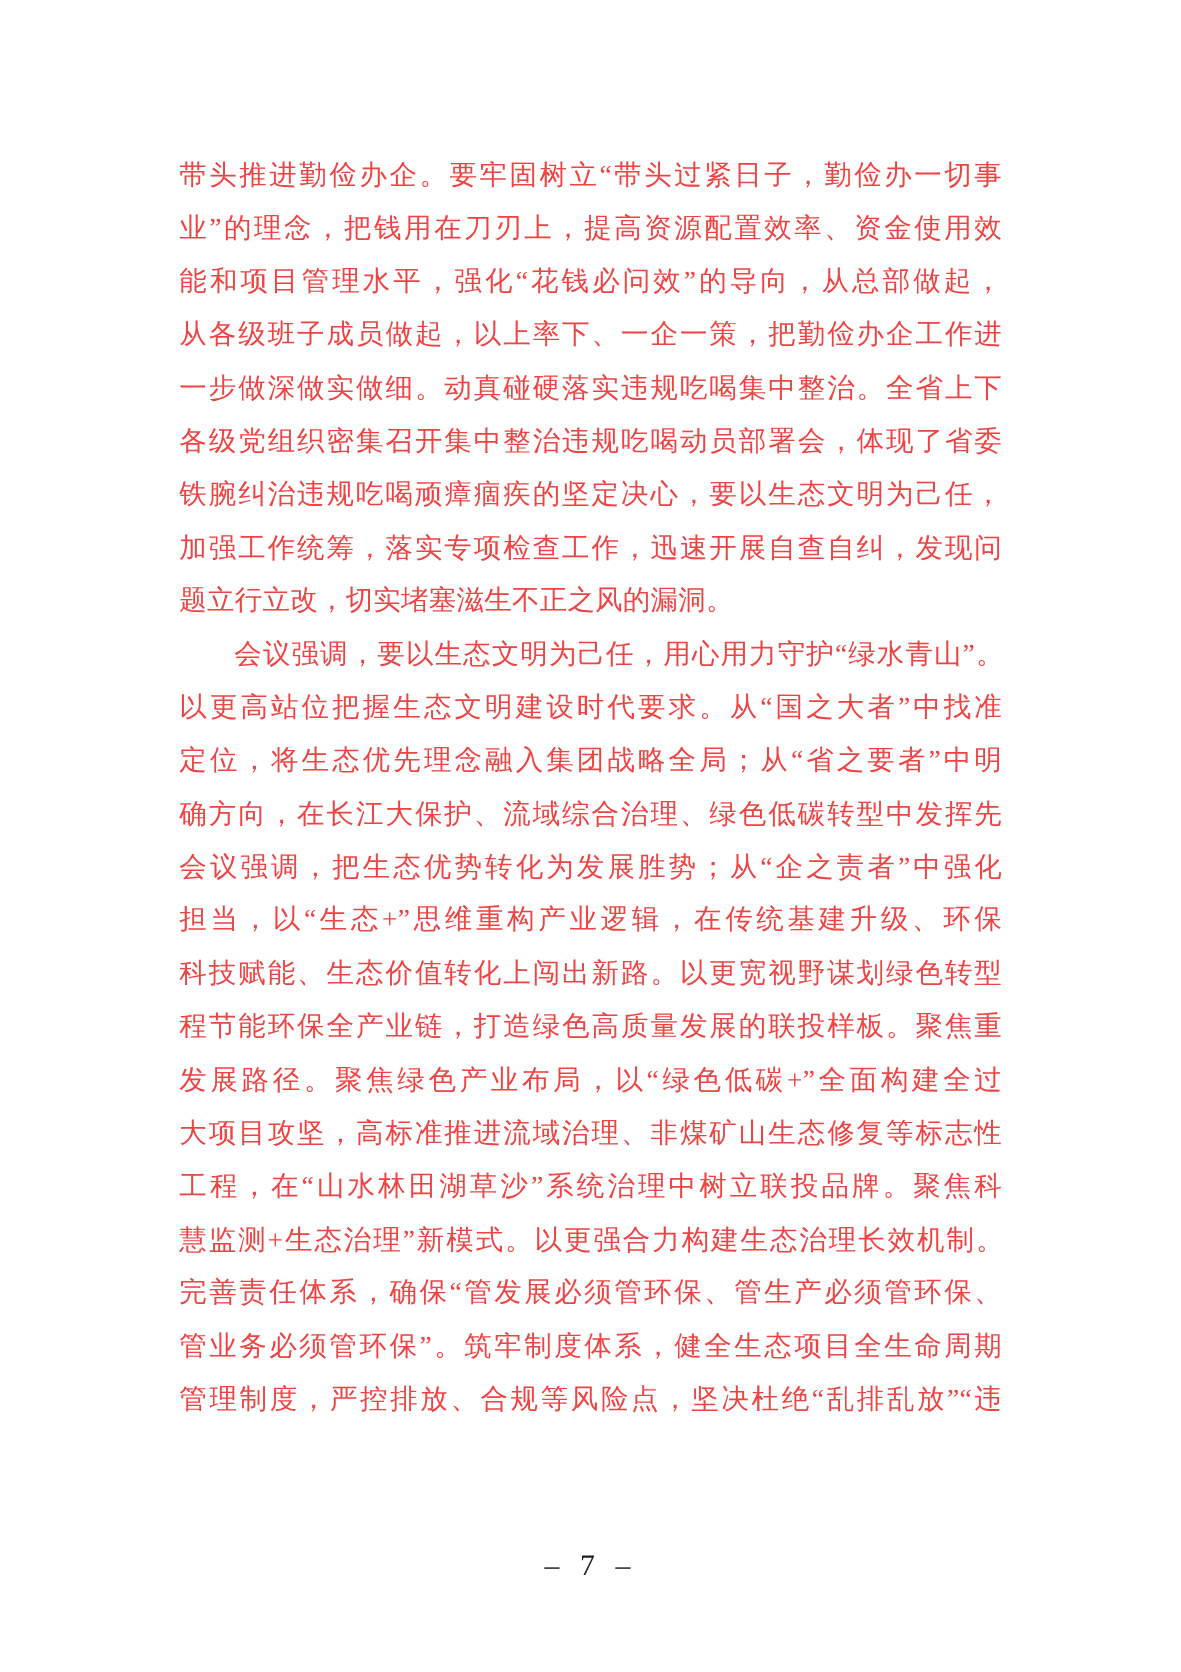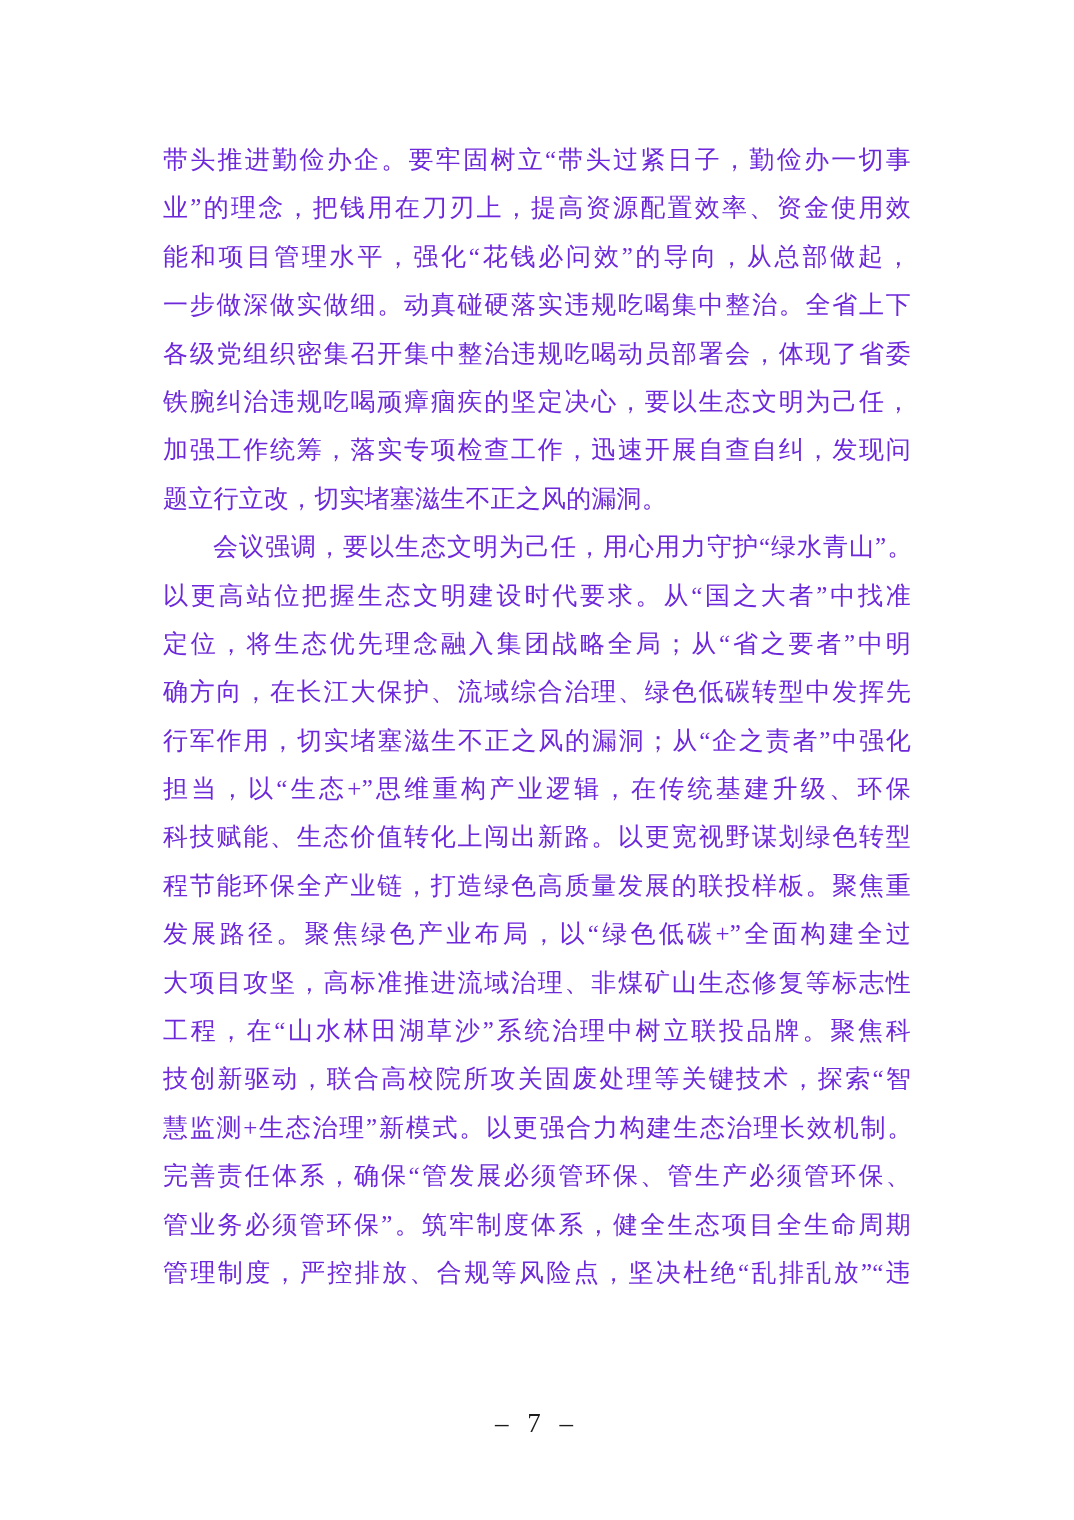--- a/index.html
+++ b/index.html
@@ -25,21 +25,21 @@
   .para { margin: 0; padding: 0; }
   .line {
     font-size: 25px;
     line-height: 48.4px;
     height: 48.4px;
     white-space: nowrap;
     text-align: justify;
     text-align-last: justify;
     text-justify: inter-character;
     letter-spacing: 0.2px;
-    color: #6d28d9;
+    color: #ef4444;
   }
   .line.short {
     text-align: left;
     text-align-last: left;
   }
   .line.indent {
     text-indent: 50px;
   }
   .line.tight {
     letter-spacing: -1.2px;
@@ -58,39 +58,39 @@
 </style>
 </head>
 <body>
 
 <div class="page">
   <div class="textblock">
       <div class="para">
         <div class="line">带头推进勤俭办企。要牢固树立“带头过紧日子，勤俭办一切事</div>
         <div class="line">业”的理念，把钱用在刀刃上，提高资源配置效率、资金使用效</div>
         <div class="line">能和项目管理水平，强化“花钱必问效”的导向，从总部做起，</div>
+        <div class="line">从各级班子成员做起，以上率下、一企一策，把勤俭办企工作进</div>
         <div class="line">一步做深做实做细。动真碰硬落实违规吃喝集中整治。全省上下</div>
         <div class="line">各级党组织密集召开集中整治违规吃喝动员部署会，体现了省委</div>
         <div class="line">铁腕纠治违规吃喝顽瘴痼疾的坚定决心，要以生态文明为己任，</div>
         <div class="line">加强工作统筹，落实专项检查工作，迅速开展自查自纠，发现问</div>
         <div class="line short">题立行立改，切实堵塞滋生不正之风的漏洞。</div>
       </div>
       <div class="para">
         <div class="line indent tight">会议强调，要以生态文明为己任，用心用力守护“绿水青山”。</div>
         <div class="line">以更高站位把握生态文明建设时代要求。从“国之大者”中找准</div>
         <div class="line">定位，将生态优先理念融入集团战略全局；从“省之要者”中明</div>
         <div class="line">确方向，在长江大保护、流域综合治理、绿色低碳转型中发挥先</div>
-        <div class="line">行军作用，切实堵塞滋生不正之风的漏洞；从“企之责者”中强化</div>
+        <div class="line">会议强调，把生态优势转化为发展胜势；从“企之责者”中强化</div>
         <div class="line">担当，以“生态+”思维重构产业逻辑，在传统基建升级、环保</div>
         <div class="line">科技赋能、生态价值转化上闯出新路。以更宽视野谋划绿色转型</div>
         <div class="line">程节能环保全产业链，打造绿色高质量发展的联投样板。聚焦重</div>
         <div class="line">发展路径。聚焦绿色产业布局，以“绿色低碳+”全面构建全过</div>
         <div class="line">大项目攻坚，高标准推进流域治理、非煤矿山生态修复等标志性</div>
         <div class="line">工程，在“山水林田湖草沙”系统治理中树立联投品牌。聚焦科</div>
-        <div class="line">技创新驱动，联合高校院所攻关固废处理等关键技术，探索“智</div>
         <div class="line tight">慧监测+生态治理”新模式。以更强合力构建生态治理长效机制。</div>
         <div class="line">完善责任体系，确保“管发展必须管环保、管生产必须管环保、</div>
         <div class="line">管业务必须管环保”。筑牢制度体系，健全生态项目全生命周期</div>
         <div class="line">管理制度，严控排放、合规等风险点，坚决杜绝“乱排乱放”“违</div>
       </div>
     </div>
   <div class="footer">– 7 –</div>
 </div>
 
 </body></html>

